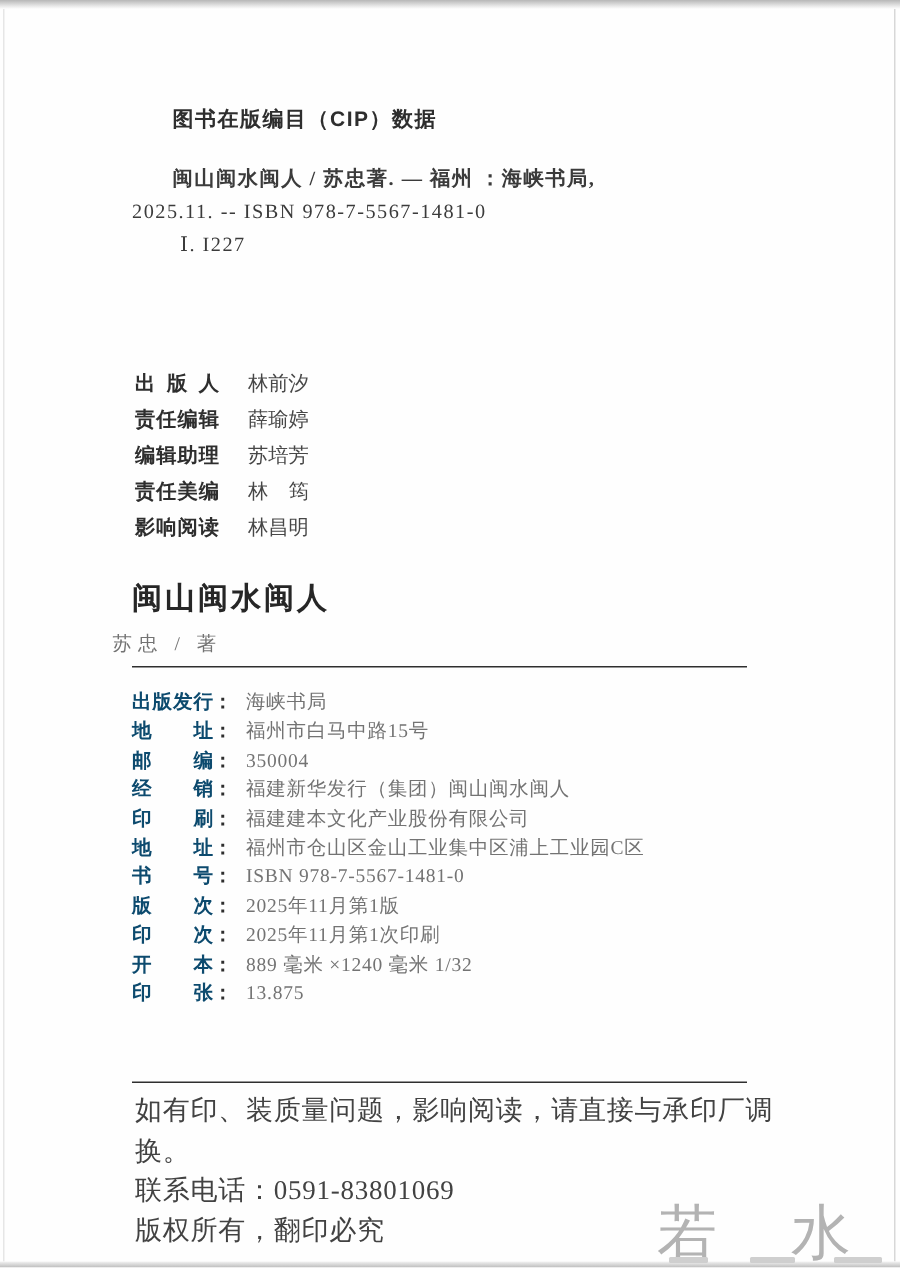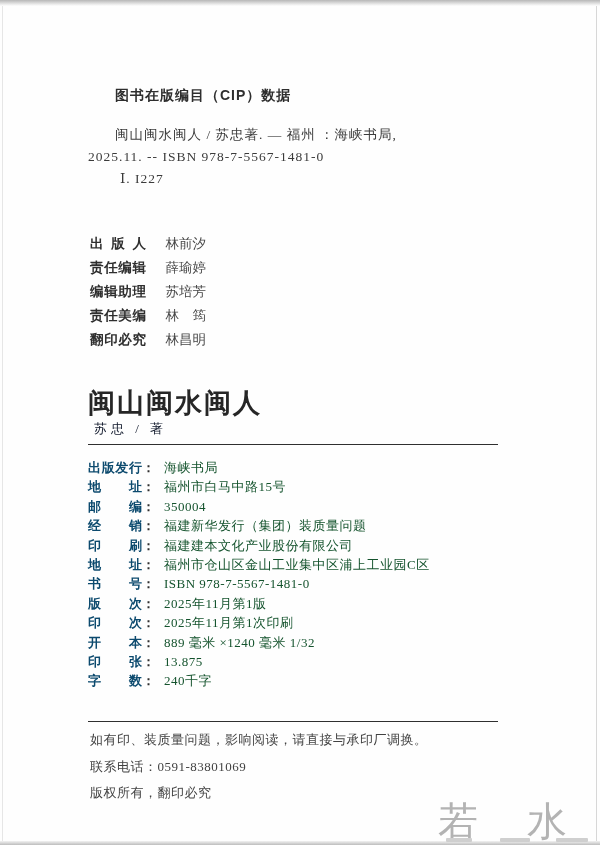--- a/index.html
+++ b/index.html
@@ -12,55 +12,55 @@
   .page{position:absolute;inset:0;background:#fefefe;}
   
   .edge-top{position:absolute;top:0;left:0;right:0;height:6px;
     background:linear-gradient(#b7b7b7,#eaeaea 70%,#fefefe);}
   .edge-bottom{position:absolute;bottom:0;left:0;right:0;height:4px;
     background:linear-gradient(#f2f2f2,#bdbdbd);}
   .edge-right{position:absolute;top:6px;bottom:4px;right:3px;width:1px;background:#d7d7d7;}
   .edge-left{position:absolute;top:6px;bottom:4px;left:2px;width:1px;background:#e6e6e6;}
 
   
-  .cip{position:absolute;left:88px;top:68px;width:440px;font-size:13.5px;line-height:22px;margin-top:16px;}
+  .cip{position:absolute;left:88px;top:68px;width:440px;font-size:13.5px;line-height:22px;}
   .cip-header{font-family:"Liberation Sans","DejaVu Sans",sans-serif;
     font-weight:bold;font-size:14px;color:#2e2e2e;margin-left:27px;margin-bottom:18px;letter-spacing:1px;}
-  .cip-l1{margin-left:27px;letter-spacing:1px;}
+  .cip-l1{margin-left:27px;letter-spacing:1px;font-weight:bold;}
   .cip-l2{margin-left:0;letter-spacing:1px;}
   .cip-l3{margin-left:32px;letter-spacing:1px;}
   .cip-reg{margin-left:27px;margin-top:18px;letter-spacing:0.5px;}
 
   
-  .staff{position:absolute;left:90px;top:232px;font-size:13.5px;}
+  .staff{position:absolute;left:90px;top:244px;font-size:13.5px;}
   .staff-row{height:24px;line-height:24px;}
   .staff-label{display:inline-block;width:56px;text-align:justify;text-align-last:justify;
     font-family:"Liberation Sans","DejaVu Sans",sans-serif;font-weight:bold;color:#2e2e2e;
     vertical-align:top;}
   .staff-name{margin-left:16px;color:#474747;}
 
   
   .book-title{position:absolute;left:88px;top:385px;
     font-family:"Liberation Sans","DejaVu Sans",sans-serif;
-    font-weight:bold;font-size:27px;color:#262626;letter-spacing:2px;}
-  .book-author{position:absolute;left:94px;top:420px;font-size:13px;color:#0f172a;letter-spacing:4px;}
+    font-weight:bold;font-size:20px;color:#262626;letter-spacing:2px;}
+  .book-author{position:absolute;left:75px;top:420px;font-size:13px;color:#737373;letter-spacing:4px;}
   .divider1{position:absolute;left:88px;top:444px;width:410px;height:0;border-top:1.6px solid #2f2f2f;}
   .divider2{position:absolute;left:88px;top:721px;width:410px;height:0;border-top:1.6px solid #2f2f2f;}
 
   
   .pub{position:absolute;left:88px;top:458px;width:440px;font-size:13px;}
   .pub-row{height:19.4px;line-height:19.4px;white-space:nowrap;}
   .pub-label{display:inline-block;width:54px;text-align:justify;text-align-last:justify;
     font-family:"Liberation Sans","DejaVu Sans",sans-serif;font-weight:bold;color:#0c4a6e;
     vertical-align:top;}
   .pub-colon{font-family:"Liberation Sans","DejaVu Sans",sans-serif;font-weight:bold;color:#2e2e2e;}
-  .pub-value{margin-left:9px;color:#14532d;letter-spacing:0.5px;}
+  .pub-value{margin-left:9px;color:#737373;letter-spacing:0.5px;}
 
   
-  .footer{position:absolute;left:90px;top:727px;width:440px;font-size:13px;line-height:26.5px;
+  .footer{position:absolute;left:90px;top:727px;width:440px;font-size:18px;line-height:26.5px;
     color:#424242;letter-spacing:0.5px;}
 
   
   .watermark{position:absolute;left:438px;top:794px;
     font-family:"Liberation Sans","DejaVu Sans",sans-serif;
     font-size:40px;color:#b3b3b3;letter-spacing:19px;white-space:nowrap;}
   .wm-sub{position:absolute;top:838px;height:4px;background:#cfcfcf;border-radius:1px;}
   .wm-sub.s1{left:446px;width:26px;}
   .wm-sub.s2{left:500px;width:30px;}
   .wm-sub.s3{left:556px;width:32px;}
@@ -93,42 +93,42 @@
     </div>
     <div class="staff-row">
       <span class="staff-label">编辑助理</span>
       <span class="staff-name">苏培芳</span>
     </div>
     <div class="staff-row">
       <span class="staff-label">责任美编</span>
       <span class="staff-name">林　筠</span>
     </div>
     <div class="staff-row">
-      <span class="staff-label">翻印必究</span>
+      <span class="staff-label">影响阅读</span>
       <span class="staff-name">林昌明</span>
     </div>
   </div>
 
   <div class="book-title">闽山闽水闽人</div>
   <div class="book-author">苏忠 / 著</div>
 
   <div class="divider1"></div>
 
   <div class="pub">
     <div class="pub-row">
       <span class="pub-label">出版发行</span><span class="pub-colon">：</span><span class="pub-value">海峡书局</span>
     </div>
     <div class="pub-row">
       <span class="pub-label">地址</span><span class="pub-colon">：</span><span class="pub-value">福州市白马中路15号</span>
     </div>
     <div class="pub-row">
       <span class="pub-label">邮编</span><span class="pub-colon">：</span><span class="pub-value">350004</span>
     </div>
     <div class="pub-row">
-      <span class="pub-label">经销</span><span class="pub-colon">：</span><span class="pub-value">福建新华发行（集团）装质量问题</span>
+      <span class="pub-label">经销</span><span class="pub-colon">：</span><span class="pub-value">福建新华发行（集团）闽山闽水闽人</span>
     </div>
     <div class="pub-row">
       <span class="pub-label">印刷</span><span class="pub-colon">：</span><span class="pub-value">福建建本文化产业股份有限公司</span>
     </div>
     <div class="pub-row">
       <span class="pub-label">地址</span><span class="pub-colon">：</span><span class="pub-value">福州市仓山区金山工业集中区浦上工业园C区</span>
     </div>
     <div class="pub-row">
       <span class="pub-label">书号</span><span class="pub-colon">：</span><span class="pub-value">ISBN 978-7-5567-1481-0</span>
     </div>
@@ -137,23 +137,20 @@
     </div>
     <div class="pub-row">
       <span class="pub-label">印次</span><span class="pub-colon">：</span><span class="pub-value">2025年11月第1次印刷</span>
     </div>
     <div class="pub-row">
       <span class="pub-label">开本</span><span class="pub-colon">：</span><span class="pub-value">889 毫米 ×1240 毫米 1/32</span>
     </div>
     <div class="pub-row">
       <span class="pub-label">印张</span><span class="pub-colon">：</span><span class="pub-value">13.875</span>
     </div>
-    <div class="pub-row">
-      <span class="pub-label">字数</span><span class="pub-colon">：</span><span class="pub-value">240千字</span>
-    </div>
   </div>
 
   <div class="divider2"></div>
 
   <div class="footer">
     <div>如有印、装质量问题，影响阅读，请直接与承印厂调换。</div>
     <div>联系电话：0591-83801069</div>
     <div>版权所有，翻印必究</div>
   </div>
 

